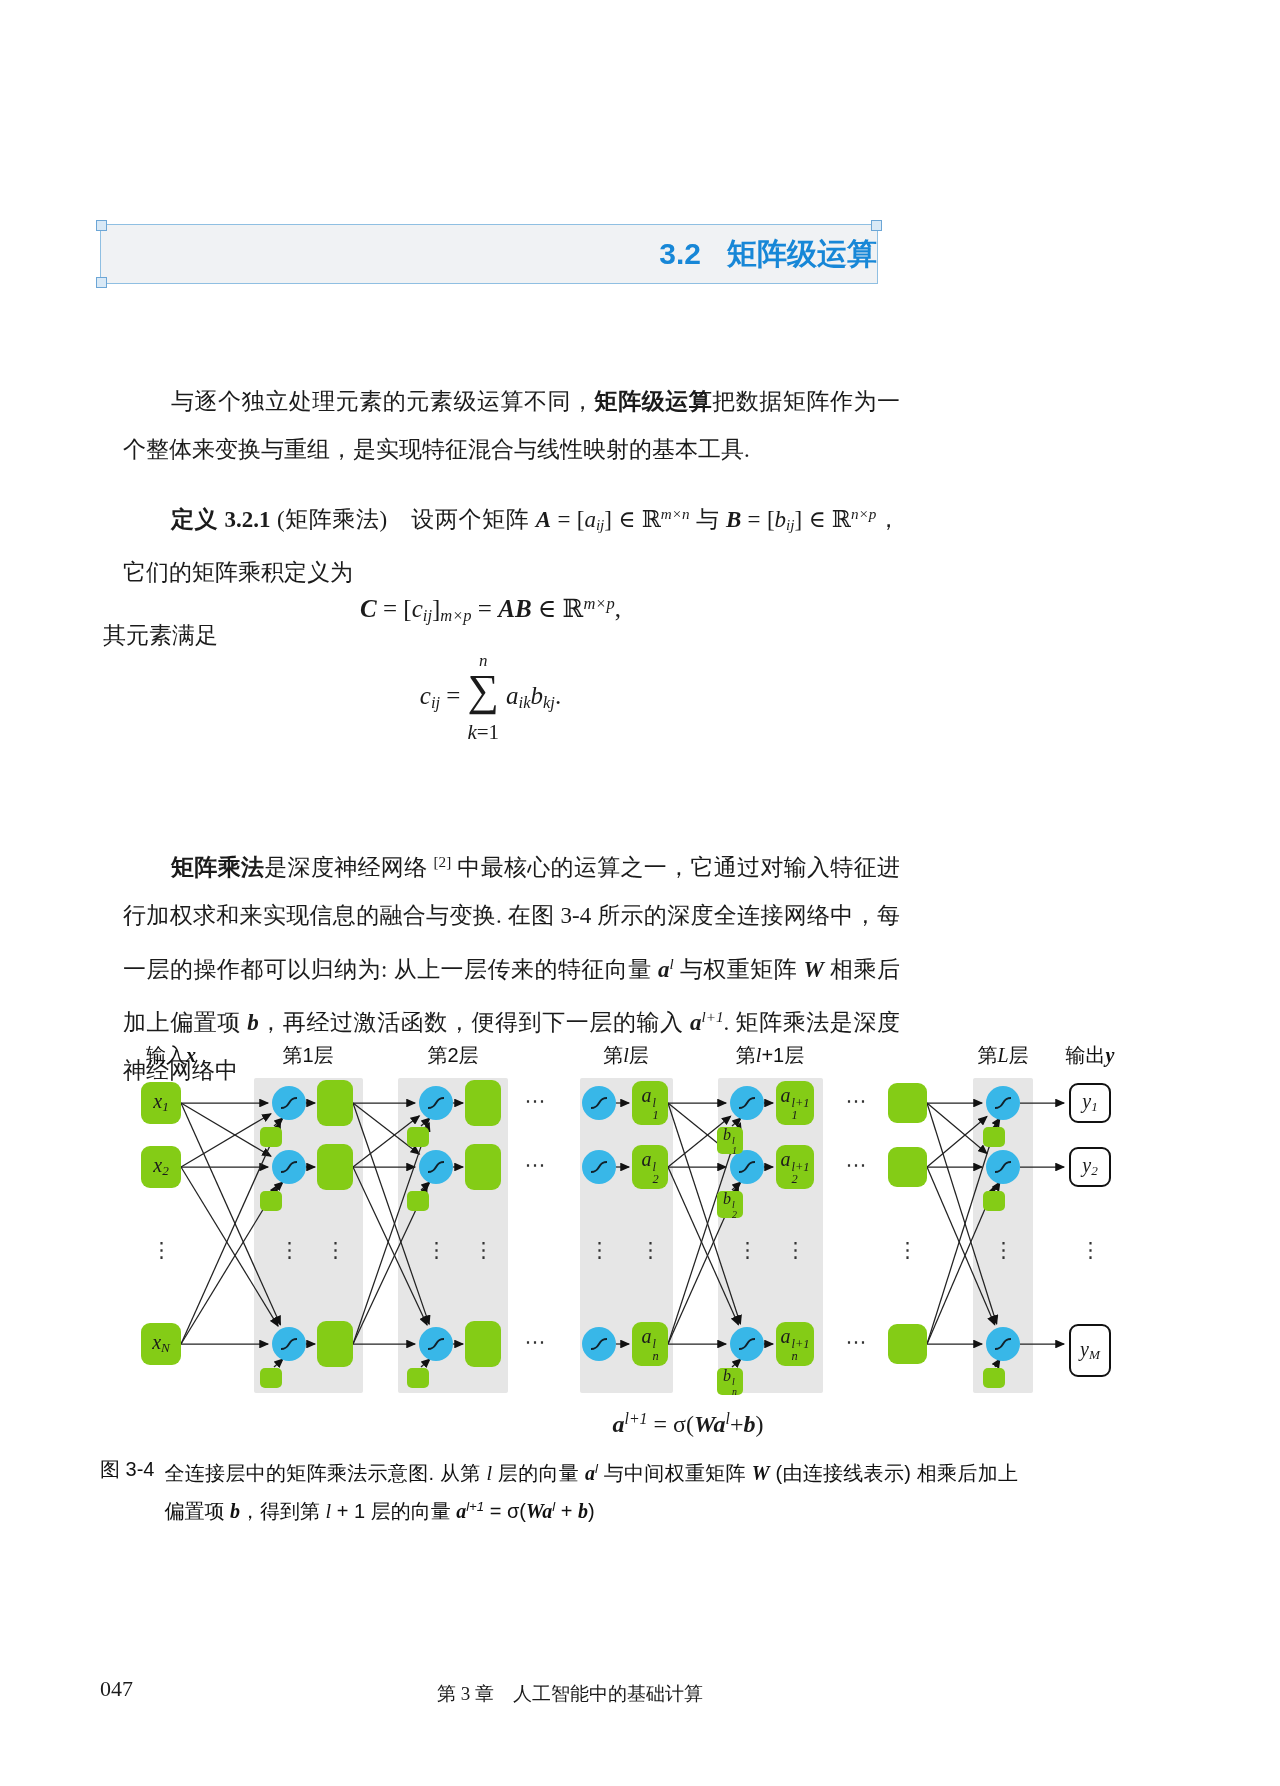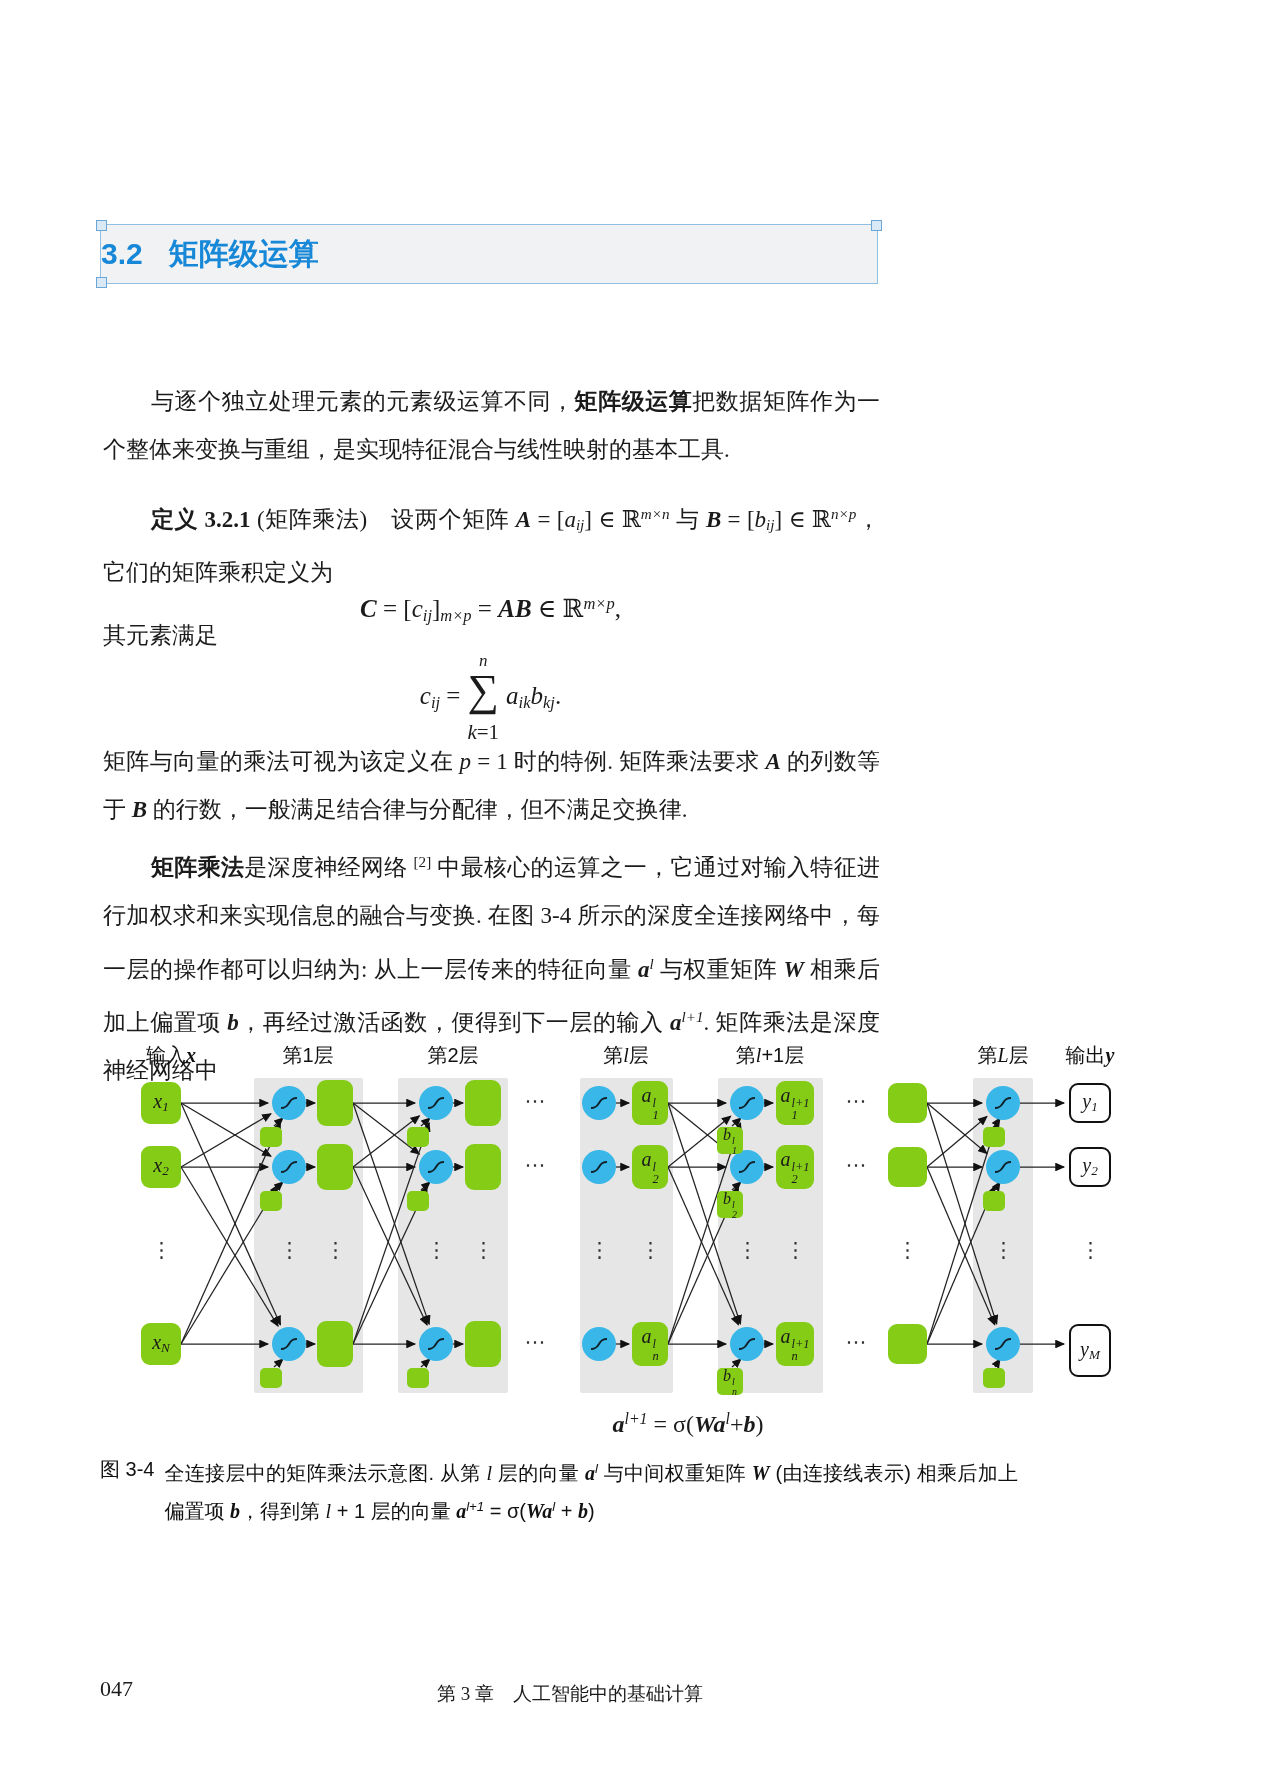--- a/index.html
+++ b/index.html
@@ -2,31 +2,31 @@
 <html><head>
 <meta charset="utf-8">
 <style>
   html,body{margin:0;padding:0;background:#ffffff;}
   .page{position:relative;width:1280px;height:1786px;background:#ffffff;overflow:hidden;
         font-family:"Liberation Serif","DejaVu Serif",serif;color:#1b1b1b;}
 
   
   .header-box{position:absolute;left:100px;top:224px;width:778px;height:60px;
               background:#f0f2f4;border:1px solid #8fbfe2;box-sizing:border-box;}
-  .header-title{margin:0;height:58px;line-height:58px;text-align:left;
+  .header-title{margin:0;height:58px;line-height:58px;text-align:right;
                 font-family:"Liberation Sans","DejaVu Sans",sans-serif;
                 font-size:30px;font-weight:bold;color:#1787d7;border-radius:11px;}
   .header-title .num{margin-right:26px;}
   .handle{position:absolute;width:9px;height:9px;background:#d9e9f6;border:1px solid #6ca6d6;}
   .h-tl{left:-5px;top:-5px;} .h-bl{left:-5px;bottom:-5px;} .h-tr{right:-5px;top:-5px;}
 
   
   .body{position:absolute;left:103px;width:777px;margin:0;font-size:23px;line-height:48px;
         text-align:justify;}
-  .indent{text-indent:48px;}
+  .indent{text-indent:48px;margin-left:20px;}
   .b{font-weight:bold;}
   .i{font-style:italic;font-family:"Liberation Serif","DejaVu Serif",serif;}
   .bi{font-style:italic;font-weight:bold;font-family:"Liberation Serif","DejaVu Serif",serif;}
   .sup{font-size:66%;vertical-align:0.5em;}
   .isub{font-size:66%;vertical-align:-0.25em;font-style:italic;}
   .isup{font-size:66%;vertical-align:0.5em;font-style:italic;}
 
   .equation{position:absolute;left:103px;width:775px;text-align:center;font-size:25px;}
   .eq2{display:flex;justify-content:center;align-items:center;gap:7px;}
   .sum-block{display:inline-flex;flex-direction:column;align-items:center;line-height:1;}
@@ -79,21 +79,20 @@
   <p class="body" style="top:612px">其元素满足</p>
   <div class="equation eq2" style="top:652px">
     <span><span class="i">c</span><span class="isub">ij</span><span> =</span></span>
     <span class="sum-block">
       <span class="sum-top"><span class="i">n</span></span>
       <span class="sum-sym">∑</span>
       <span class="sum-bottom"><span class="i">k</span><span>=1</span></span>
     </span>
     <span><span class="i">a</span><span class="isub">ik</span><span class="i">b</span><span class="isub">kj</span><span>.</span></span>
   </div>
-  <p class="body" style="top:738px"><span>矩阵与向量的乘法可视为该定义在 </span><span class="i">p</span><span> = 1 时的特例. 矩阵乘法要求 </span><span class="bi">A</span><span> 的列数等于 </span><span class="bi">B</span><span> 的行数，一般满足结合律与分配律，但不满足交换律.</span></p>
   <p class="body indent" style="top:838px"><span class="b">矩阵乘法</span><span>是深度神经网络 </span><span class="sup">[2]</span><span> 中最核心的运算之一，它通过对输入特征进行加权求和来实现信息的融合与变换. 在图 3-4 所示的深度全连接网络中，每一层的操作都可以归纳为: 从上一层传来的特征向量 </span><span class="bi">a</span><span class="isup">l</span><span> 与权重矩阵 </span><span class="bi">W</span><span> 相乘后加上偏置项 </span><span class="bi">b</span><span>，再经过激活函数，便得到下一层的输入 </span><span class="bi">a</span><span class="isup">l+1</span><span>. 矩阵乘法是深度神经网络中</span></p>
 
   <div class="figure">
 
     <div class="col-label" style="left:6px"><span>输入</span><span class="bi">x</span></div>
     <div class="col-label" style="left:143px"><span>第1层</span></div>
     <div class="col-label" style="left:288px"><span>第2层</span></div>
     <div class="col-label" style="left:461px"><span>第</span><span class="i">l</span><span>层</span></div>
     <div class="col-label" style="left:605px"><span>第</span><span class="i">l</span><span>+1层</span></div>
     <div class="col-label" style="left:838px"><span>第</span><span class="i">L</span><span>层</span></div>

